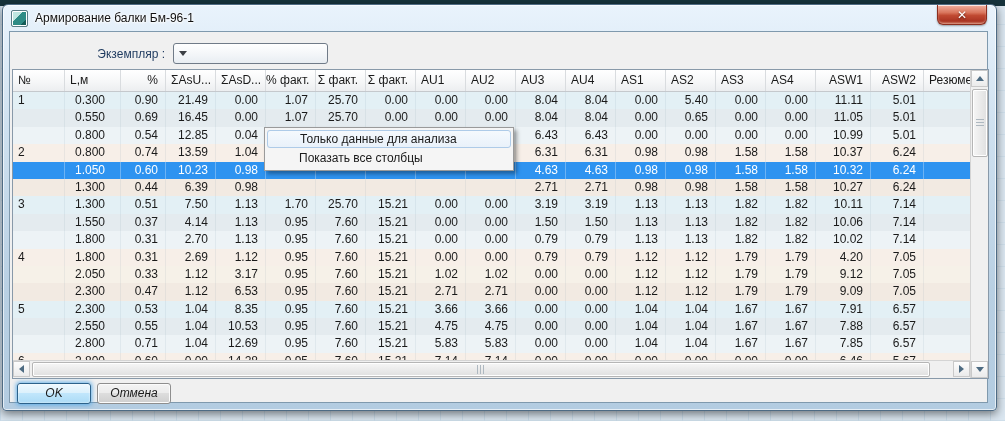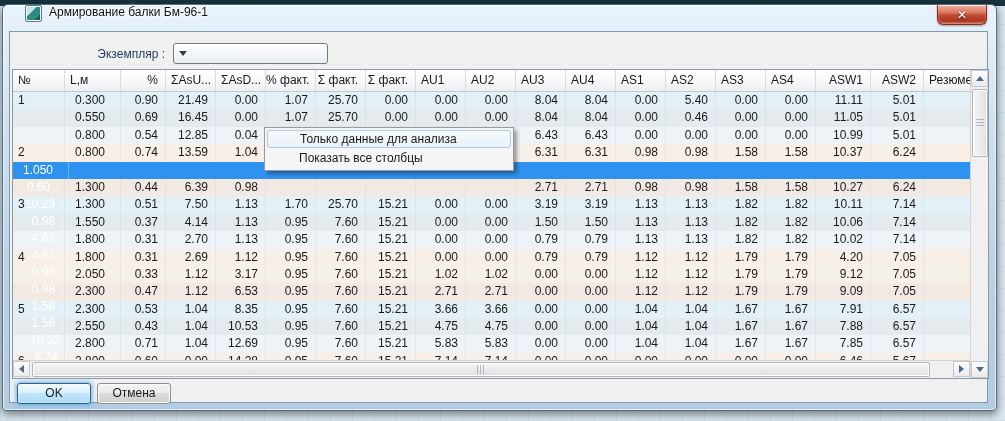--- a/index.html
+++ b/index.html
@@ -9,21 +9,21 @@
       repeating-linear-gradient(90deg,#c9dbe9 0 1px,transparent 1px 22px),
       repeating-linear-gradient(0deg,#cfdfeb 0 1px,transparent 1px 22px),
       #dbe7f1;}
   .top-strip{position:absolute;left:0;top:0;width:1005px;height:6px;background:#16333c;}
 
   
   .win{position:absolute;left:2px;top:4px;width:993px;height:405px;
     border:1px solid #4e6b84;border-radius:6px 6px 4px 4px;
     background:linear-gradient(#e9f3fc,#cfe1f0 30%,#b9d0e3 70%,#b3cce1);
     box-shadow:0 3px 10px rgba(0,0,0,.5), inset 0 0 0 1px rgba(255,255,255,.65);}
-  .titlebar{position:absolute;left:0;top:0;right:4px;height:26px;display:flex;padding-left:22px;}
+  .titlebar{position:absolute;left:0;top:0;right:4px;height:26px;display:flex;align-items:center;padding-left:8px;}
   .app-ico{width:15px;height:15px;margin-right:7px;border:1px solid #5a7d86;border-radius:2px;
     background:linear-gradient(135deg,#bfe6e0 0 40%,#2e8b85 40% 75%,#145c58 75%);box-shadow:inset 0 0 0 1px #fff;}
   .title-text{color:#101010;text-shadow:0 0 3px #fff,0 0 5px #fff,0 1px 2px #fff;white-space:nowrap;}
   .close-btn{position:absolute;top:0;right:9px;width:48px;height:19px;
     border:1px solid #8c2e1f;border-top:none;border-radius:0 0 6px 6px;
     background:linear-gradient(#f0b0a0,#d9765d 40%,#c04a32 55%,#aa3423 85%,#c96a4f);
     box-shadow:inset 0 1px 0 rgba(255,255,255,.7), inset 0 -1px 2px rgba(255,255,255,.35), 0 1px 2px rgba(0,0,0,.35);
     display:flex;align-items:center;justify-content:center;cursor:pointer;}
   .close-btn span{color:#fff;font-weight:bold;font-size:12px;line-height:1;text-shadow:0 1px 2px rgba(60,10,5,.8);}
 
@@ -49,21 +49,21 @@
     border-right:1px solid #d9dcdf;white-space:nowrap;overflow:hidden;}
   .tbody{flex:1;overflow:hidden;}
   .trow{display:flex;height:17.4px;box-sizing:border-box;cursor:default;}
   .tcell{box-sizing:border-box;flex:none;line-height:17px;color:#1a1a1a;white-space:nowrap;overflow:hidden;
     border-right:1px solid rgba(110,140,155,.10);}
   .a-l{text-align:left;padding-left:5px;}
   .a-r{text-align:right;padding-right:7px;}
   .tcell.c1{padding-right:15px;}
   .gb.s0{background:#e3f0f5}.gb.s1{background:#e4ebef}.gb.s2{background:#edf3f6}
   .gp.s0{background:#f7efe8}.gp.s1{background:#f6f1e8}.gp.s2{background:#f2eae2}
-  .trow.sel{background:#2e93f0;flex-direction:column;}
+  .trow.sel{background:#2e93f0;}
   .trow.sel .tcell{color:#fff;border-right-color:rgba(255,255,255,.3);}
   .c0{width:52px}.c1{width:56px}.c2{width:45px}.c3{width:50px}.c4{width:50px}.c5{width:50px}
   .c6{width:50px}.c7{width:50px}.c8{width:50px}.c9{width:50px}.c10{width:50px}.c11{width:50px}
   .c12{width:50px}.c13{width:50px}.c14{width:50px}.c15{width:50px}.c16{width:55px}.c17{width:53px}
   .c18{width:47px;border-right:none;flex:1;}
 
   
   .vscroll{width:17px;flex:none;background:#f0f0f0;border-left:1px solid #d4d4d4;position:relative;}
   .sbtn{position:absolute;left:0;width:17px;height:17px;background:linear-gradient(#fdfdfd,#ebebeb);
     border:1px solid #c9c9c9;box-sizing:border-box;display:flex;align-items:center;justify-content:center;cursor:pointer;}
@@ -79,21 +79,21 @@
   .hscroll{height:17px;flex:none;background:#f0f0f0;border-top:1px solid #d4d4d4;position:relative;}
   .hbtn{position:absolute;top:0;width:17px;height:16px;background:linear-gradient(#fdfdfd,#ebebeb);
     border:1px solid #c9c9c9;box-sizing:border-box;display:flex;align-items:center;justify-content:center;cursor:pointer;}
   .hbtn.lf{left:0;} .hbtn.rt{right:0;}
   .hthumb{position:absolute;top:1px;left:19px;width:896px;height:13px;border:1px solid #b5b5b5;border-radius:2px;
     background:linear-gradient(#f6f6f6,#e0e0e0);box-shadow:inset 0 0 0 1px #fff;cursor:pointer;}
   .hthumb .grip{position:absolute;top:2px;bottom:2px;left:50%;margin-left:-4px;width:8px;
     background:repeating-linear-gradient(90deg,#aeb8c0 0 1px,transparent 1px 3px);}
 
   
-  .btn{position:absolute;height:21px;box-sizing:border-box;border-radius:3px;text-align:center;line-height:19px;color:#1a1a1a;cursor:pointer;}
+  .btn{position:absolute;height:21px;box-sizing:border-box;border-radius:3px;text-align:center;line-height:19px;color:#1a1a1a;cursor:pointer;font-style:italic;}
   .btn-ok{left:7px;top:351px;width:74px;border:1px solid #2c628b;
     background:linear-gradient(#eff9ff,#dcf1fc 45%,#c2e7fc 46%,#abdbf6);
     box-shadow:0 0 4px 1px rgba(77,166,232,.85), inset 0 0 2px #fff;}
   .btn-cancel{left:87px;top:351px;width:74px;border:1px solid #8e8e8e;
     background:linear-gradient(#f4f4f4,#ececec 45%,#dedede 46%,#cfcfcf);box-shadow:inset 0 0 0 1px #fbfbfb;}
 
   
   .ctx{position:absolute;left:264px;top:127px;width:250px;box-sizing:border-box;z-index:50;
     background:#f5f5f5;border:1px solid #9a9a9a;padding:2px;box-shadow:3px 3px 4px rgba(0,0,0,.35);}
   .ctx .gutter{position:absolute;left:2px;top:2px;bottom:2px;width:26px;background:#f0f0f0;
@@ -181,21 +181,21 @@
                 <div class="tcell c3 a-r">16.45</div>
                 <div class="tcell c4 a-r">0.00</div>
                 <div class="tcell c5 a-r">1.07</div>
                 <div class="tcell c6 a-r">25.70</div>
                 <div class="tcell c7 a-r">0.00</div>
                 <div class="tcell c8 a-r">0.00</div>
                 <div class="tcell c9 a-r">0.00</div>
                 <div class="tcell c10 a-r">8.04</div>
                 <div class="tcell c11 a-r">8.04</div>
                 <div class="tcell c12 a-r">0.00</div>
-                <div class="tcell c13 a-r">0.46</div>
+                <div class="tcell c13 a-r">0.65</div>
                 <div class="tcell c14 a-r">0.00</div>
                 <div class="tcell c15 a-r">0.00</div>
                 <div class="tcell c16 a-r">11.05</div>
                 <div class="tcell c17 a-r">5.01</div>
                 <div class="tcell c18 a-l"></div>
               </div>
               <div class="trow gb s2">
                 <div class="tcell c0 a-l"></div>
                 <div class="tcell c1 a-r">0.800</div>
                 <div class="tcell c2 a-r">0.54</div>
@@ -422,21 +422,21 @@
                 <div class="tcell c13 a-r">1.04</div>
                 <div class="tcell c14 a-r">1.67</div>
                 <div class="tcell c15 a-r">1.67</div>
                 <div class="tcell c16 a-r">7.91</div>
                 <div class="tcell c17 a-r">6.57</div>
                 <div class="tcell c18 a-l"></div>
               </div>
               <div class="trow gb s1">
                 <div class="tcell c0 a-l"></div>
                 <div class="tcell c1 a-r">2.550</div>
-                <div class="tcell c2 a-r">0.43</div>
+                <div class="tcell c2 a-r">0.55</div>
                 <div class="tcell c3 a-r">1.04</div>
                 <div class="tcell c4 a-r">10.53</div>
                 <div class="tcell c5 a-r">0.95</div>
                 <div class="tcell c6 a-r">7.60</div>
                 <div class="tcell c7 a-r">15.21</div>
                 <div class="tcell c8 a-r">4.75</div>
                 <div class="tcell c9 a-r">4.75</div>
                 <div class="tcell c10 a-r">0.00</div>
                 <div class="tcell c11 a-r">0.00</div>
                 <div class="tcell c12 a-r">1.04</div>

